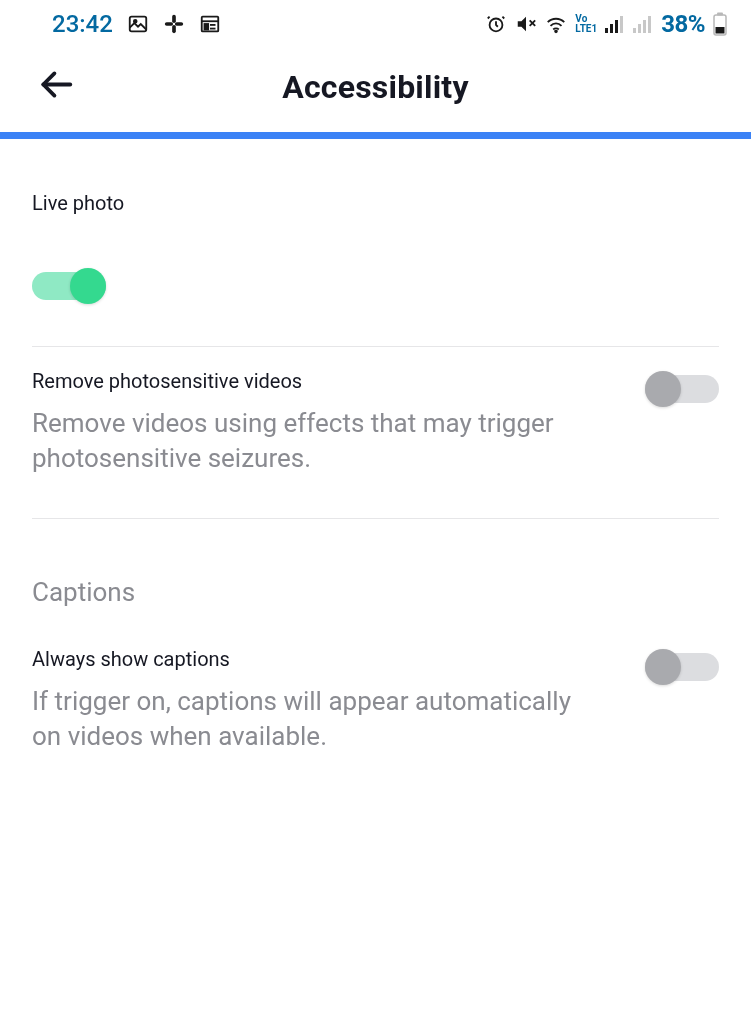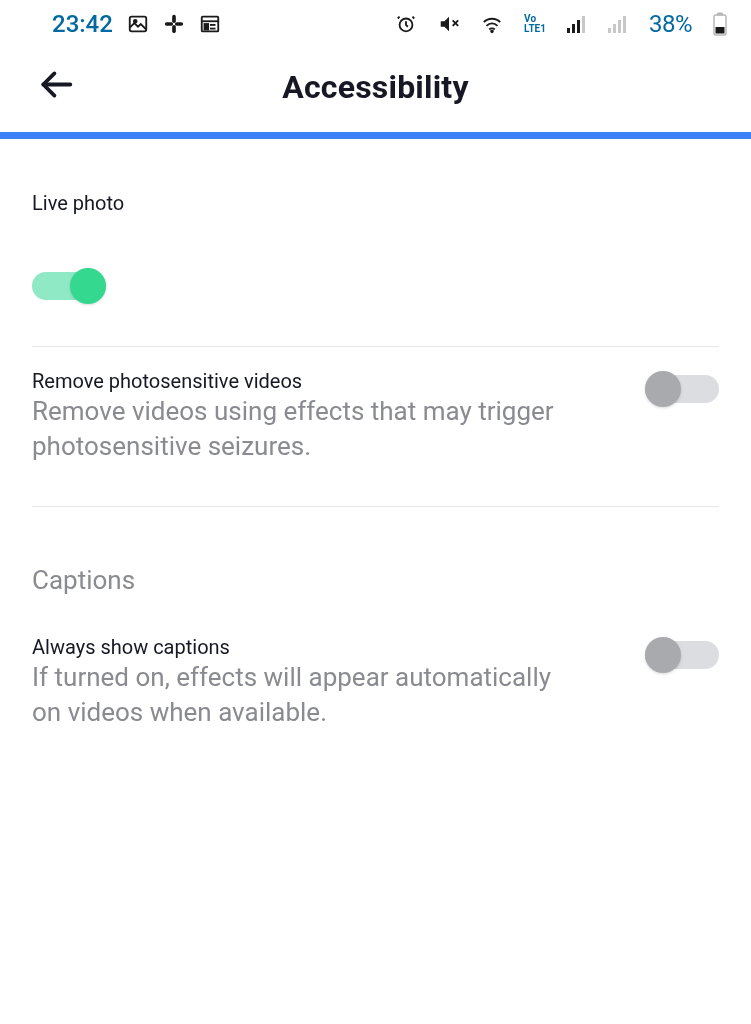--- a/index.html
+++ b/index.html
@@ -1,39 +1,39 @@
 <!DOCTYPE html>
 <html><head>
 <meta charset="utf-8">
 <style>
   * { box-sizing: border-box; margin: 0; padding: 0; }
   html, body { width: 751px; height: 1024px; font-family: -apple-system, BlinkMacSystemFont, "Segoe UI", Roboto, Helvetica, Arial, sans-serif; background: #fff; color: #161823; }
   .status-bar { display: flex; justify-content: space-between; align-items: center; padding: 10px 24px 8px 52px; font-size: 24px; font-weight: 500; color: #0369a1; }
   .status-left { display: flex; align-items: center; gap: 14px; }
-  .status-right { display: flex; align-items: center; gap: 21px; }
+  .status-right { display: flex; align-items: center; gap: 8px; }
   .status-icon { display: inline-flex; align-items: center; justify-content: center; }
   .header { position: relative; display: flex; align-items: center; justify-content: center; padding: 22px 0 26px 0; border-bottom: 7px solid #3b82f6; }
   .back-btn { position: absolute; left: 34px; top: 50%; transform: translateY(-58%); width: 44px; height: 44px; display: flex; align-items: center; justify-content: center; border: none; background: none; cursor: pointer; }
   .page-title { font-size: 32px; font-weight: 700; color: #161823; letter-spacing: 0.2px; }
   .content { padding: 0 32px; }
   .row { display: flex; align-items: center; justify-content: space-between; padding: 36px 0 36px 0; }
   .row.first { padding-top: 52px; padding-bottom: 26px; }
   .row-main { flex: 1; padding-right: 20px; }
   .row-title { font-size: 20px; font-weight: 400; color: #161823; line-height: 1.25; }
-  .row-desc { font-size: 26px; color: #8a8b91; margin-top: 0; line-height: 1.35; font-weight: 400; }
+  .row-desc { font-size: 26px; color: #8a8b91; margin-top: 12px; line-height: 1.35; font-weight: 400; }
   .section-div { border-top: 1px solid #e6e6e8; margin-top: 6px; }
   .section-header { font-size: 26px; color: #8a8b91; font-weight: 400; padding: 58px 0 18px 0; }
   .toggle { position: relative; width: 74px; height: 36px; flex: 0 0 74px; }
   .toggle-track { position: absolute; top: 4px; left: 0; right: 0; height: 28px; border-radius: 14px; }
   .toggle-knob { position: absolute; top: 0; width: 36px; height: 36px; border-radius: 50%; box-shadow: 0 1px 3px rgba(0,0,0,0.15); }
   .toggle.on .toggle-track { background: #8fe9c4; }
   .toggle.on .toggle-knob { right: 0; background: #34d98f; }
   .toggle.off .toggle-track { background: #dcdde0; }
   .toggle.off .toggle-knob { left: 0; background: #a9aaae; }
-  .battery-text { font-size: 24px; font-weight: 400; letter-spacing: -0.5px; }
+  .battery-text { font-size: 24px; font-weight: 700; letter-spacing: -0.5px; }
 </style>
 </head>
 <body>
 
 <div class="status-bar">
   <div class="status-left">
     <span>23:42</span>
     <span class="status-icon">
       <svg width="22" height="22" viewBox="0 0 24 24" fill="none" stroke="#1a1a1a" stroke-width="2">
           <rect x="3" y="4" width="18" height="16" rx="2"></rect>
@@ -151,21 +151,21 @@
     </div>
   </div>
 
   <div class="section-div"></div>
 
   <div class="section-header">Captions</div>
 
   <div class="row" style="padding-top:22px; align-items:flex-start;gap:48px;">
     <div class="row-main">
       <div class="row-title">Always show captions</div>
-      <div class="row-desc">If turned on, effects will appear automatically on videos when available.</div>
+      <div class="row-desc">If trigger on, captions will appear automatically on videos when available.</div>
     </div>
     <div class="toggle off" style="margin-top:2px;">
       <div class="toggle-track"></div>
         <div class="toggle-knob"></div>
     </div>
   </div>
 
 </div>
 
 </body></html>

